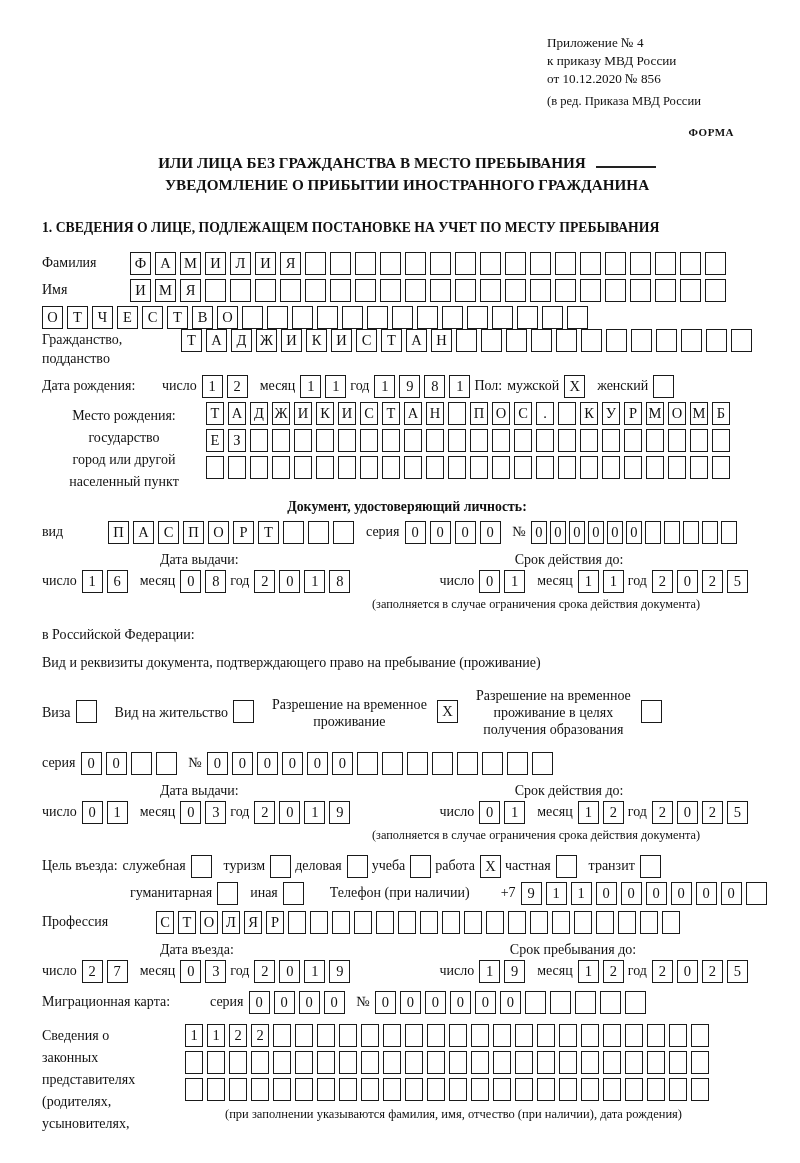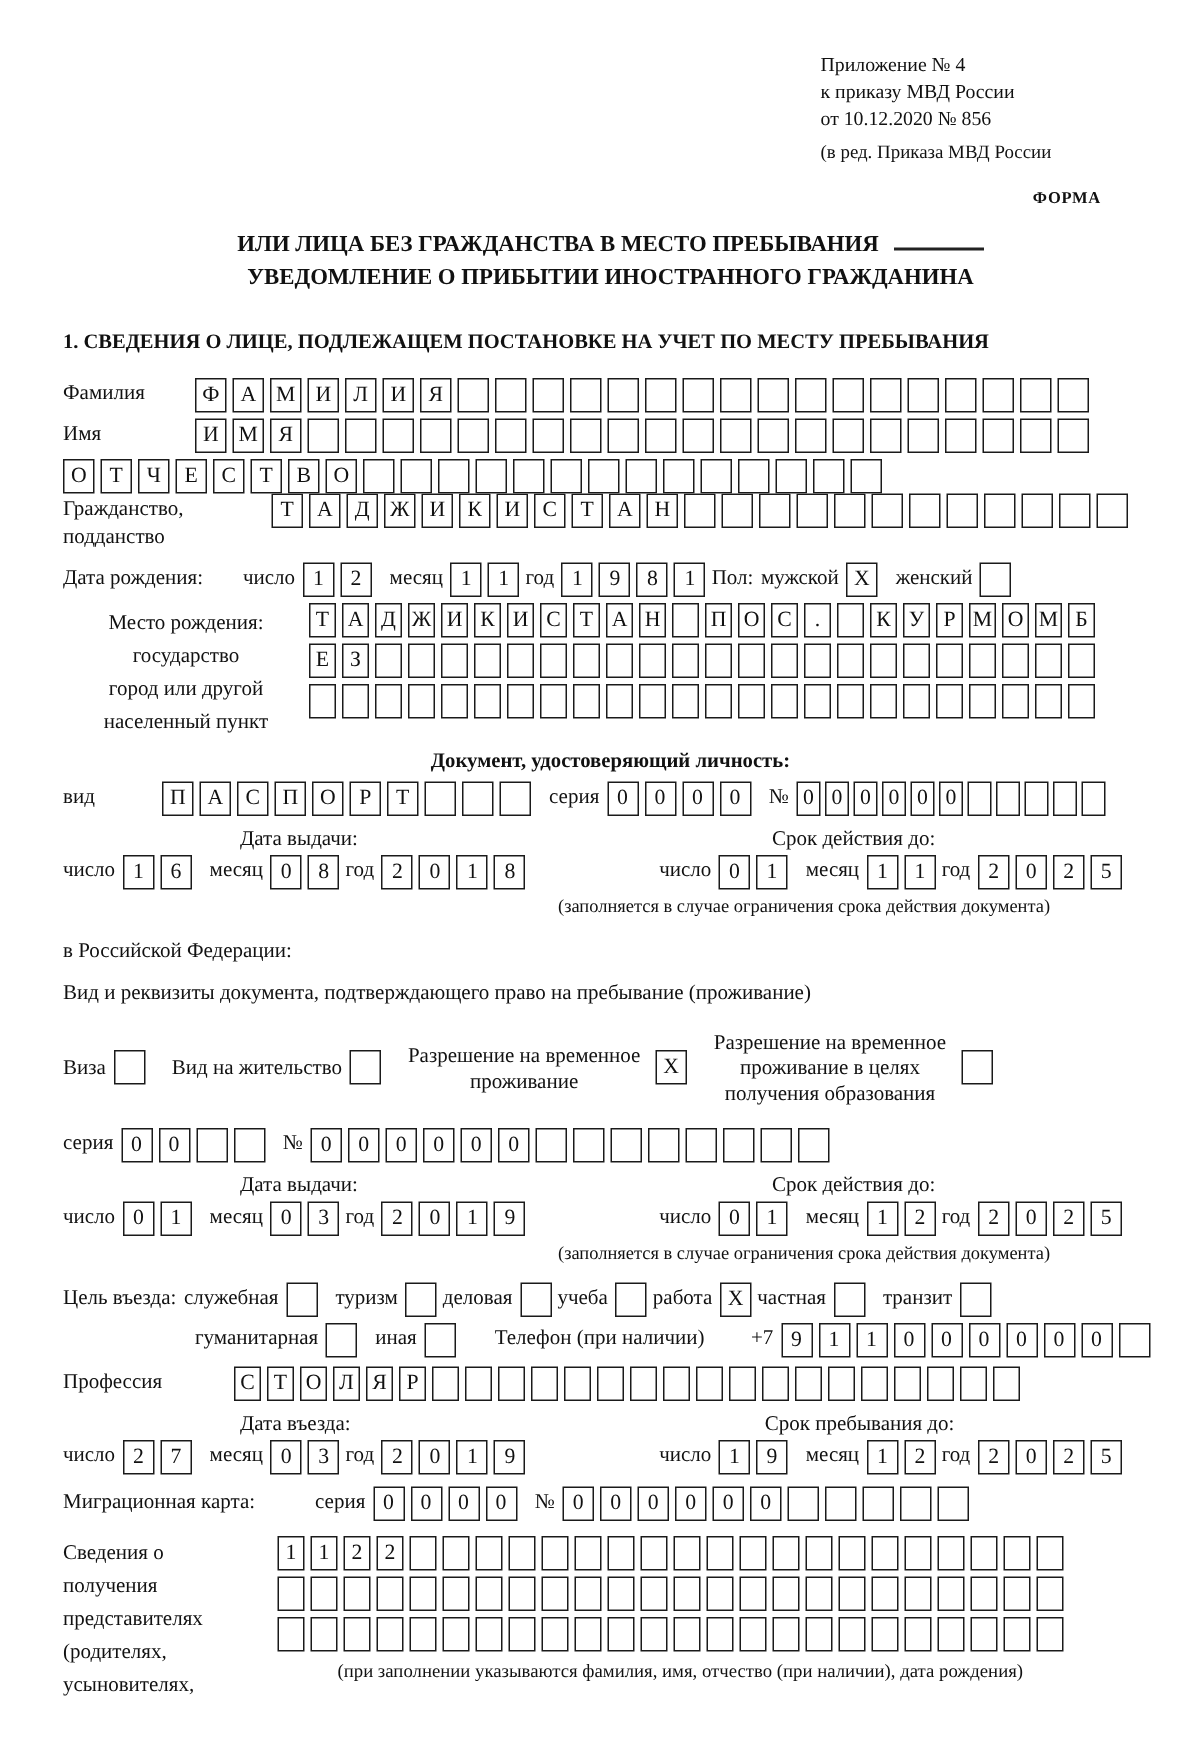--- a/index.html
+++ b/index.html
@@ -635,21 +635,21 @@
         <span class="cell"></span>
         <span class="cell"></span>
         <span class="cell"></span>
         <span class="cell"></span>
       </div>
   </div>
 
   <div class="row" style="margin-top:8px; margin-bottom:0;">
     <div class="lab w143" style="line-height:22px;">
       <div>Сведения о</div>
-      <div>получения</div>
+      <div>законных</div>
       <div>представителях</div>
       <div>(родителях,</div>
       <div>усыновителях,</div>
 
     </div>
     <div class="stack" style="padding-top:2px;">
       <div class="cells sm">
           <span class="cell">1</span>
           <span class="cell">1</span>
           <span class="cell">2</span>

